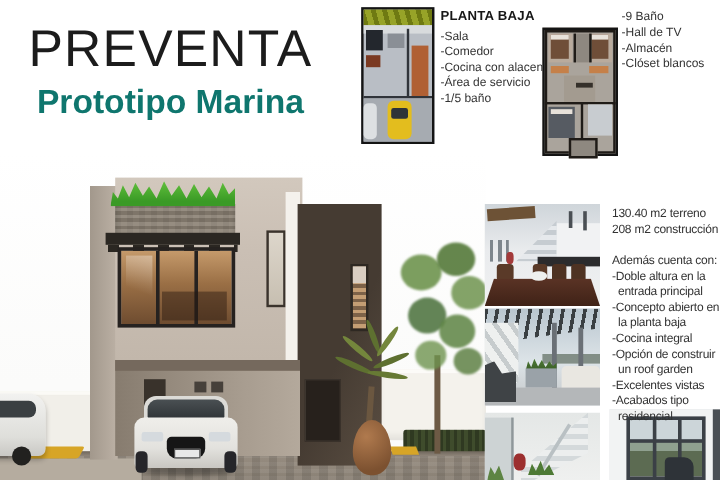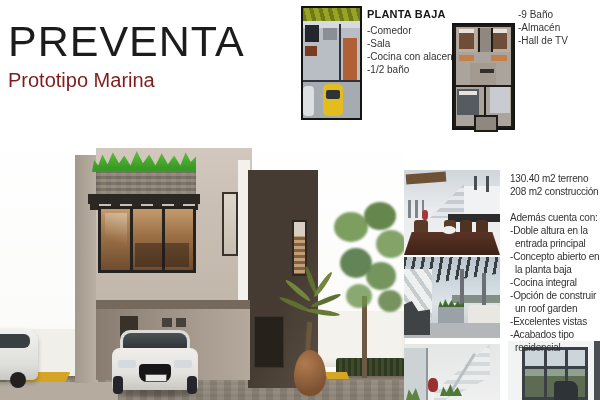--- a/index.html
+++ b/index.html
@@ -1,37 +1,37 @@
 <!DOCTYPE html>
 <html><head>
 <meta charset="utf-8">
 <style>
   html,body{margin:0;padding:0;background:#888;}
   #canvas{position:relative;width:600px;height:400px;background:#ffffff;overflow:hidden;
           font-family:"Liberation Sans",sans-serif;color:#2f2f2f;margin:0 auto;}
   .abs{position:absolute;}
   
   .main-title{font-size:43px;letter-spacing:1px;color:#1c1c1c;font-weight:400;line-height:1;}
-  .sub-title{font-size:20px;color:#7f1d1d;font-weight:400;line-height:1.05;margin-top:7px;}
+  .sub-title{font-size:28px;color:#0f766e;font-weight:700;line-height:1.05;margin-top:7px;}
   
   .sec-title{font-size:11px;font-weight:bold;color:#171717;margin-bottom:4px;letter-spacing:.2px;}
   .li{font-size:10px;line-height:13px;color:#333;padding-left:5px;text-indent:-5px;}
   .det{font-size:10px;line-height:13px;color:#333;letter-spacing:-.2px;}
   .det-li{font-size:10px;line-height:13px;color:#333;padding-left:5px;text-indent:-5px;letter-spacing:-.2px;}
   
   .planframe{border:2px solid #141414;background:#b9bec5;}
   
   .photo{overflow:hidden;background:#dfe3e6;}
 </style>
 </head>
 <body>
 
 <div id="canvas">
 
-  <div class="abs" style="left:8px;top:20px;width:268px;">
+  <div class="abs" style="left:8px;top:20px;width:268px;text-align:center;">
     <div class="main-title">PREVENTA</div>
     <div class="sub-title">Prototipo Marina</div>
   </div>
 
   <div class="abs planframe" style="left:301px;top:6px;width:57px;height:110px;">
     <div class="abs" style="left:0;top:0;width:57px;height:13px;background:repeating-linear-gradient(75deg,#6f7a12 0 4px,#97a328 4px 9px);"></div>
     <div class="abs" style="left:0;top:13px;width:57px;height:7px;background:#d8dbdd;"></div>
     <div class="abs" style="left:2px;top:17px;width:14px;height:17px;background:#23272d;"></div>
     <div class="abs" style="left:20px;top:20px;width:14px;height:12px;background:#8a8f96;"></div>
     <div class="abs" style="left:2px;top:38px;width:12px;height:10px;background:#7b3a22;"></div>
@@ -40,24 +40,25 @@
     <div class="abs" style="left:0;top:72px;width:57px;height:2px;background:#30343a;"></div>
     <div class="abs" style="left:0;top:74px;width:57px;height:36px;background:#a6abb1;"></div>
     <div class="abs" style="left:20px;top:76px;width:20px;height:32px;background:#e3bd1e;border-radius:5px;"></div>
     <div class="abs" style="left:23px;top:82px;width:14px;height:9px;background:#2e3338;border-radius:2px;"></div>
     <div class="abs" style="left:0;top:78px;width:11px;height:30px;background:#dde0e2;border-radius:4px;"></div>
   </div>
 
   <div class="abs" style="left:367px;top:8px;width:92px;">
     <div class="sec-title">PLANTA BAJA</div>
     <div>
+        <div class="li">-Sala</div>
         <div class="li">-Comedor</div>
-        <div class="li">-Sala</div>
         <div class="li">-Cocina con alacena</div>
-        <div class="li">-1/2 baño</div>
+        <div class="li">-Área de servicio</div>
+        <div class="li">-1/5 baño</div>
       </div>
   </div>
 
   <div class="abs planframe" style="left:452px;top:23px;width:59px;height:103px;background:#aaa49c;box-shadow:inset 0 0 0 2px #1f1b17;">
     <div class="abs" style="left:3px;top:3px;width:20px;height:24px;background:#b9ab9d;"></div>
     <div class="abs" style="left:5px;top:4px;width:15px;height:20px;background:#6f4e38;"></div>
     <div class="abs" style="left:5px;top:4px;width:15px;height:4px;background:#e8e2da;"></div>
     <div class="abs" style="left:36px;top:3px;width:20px;height:24px;background:#b9ab9d;"></div>
     <div class="abs" style="left:38px;top:4px;width:15px;height:20px;background:#6f4e38;"></div>
     <div class="abs" style="left:38px;top:4px;width:15px;height:4px;background:#e8e2da;"></div>
@@ -70,22 +71,23 @@
     <div class="abs" style="left:3px;top:64px;width:22px;height:26px;background:#565b62;"></div>
     <div class="abs" style="left:5px;top:66px;width:18px;height:4px;background:#e8e2da;"></div>
     <div class="abs" style="left:36px;top:62px;width:20px;height:26px;background:#c8ccd0;"></div>
     <div class="abs" style="left:30px;top:60px;width:2px;height:32px;background:#1f1b17;"></div>
     <div class="abs" style="left:20px;top:90px;width:20px;height:13px;background:#8e8880;border:2px solid #1f1b17;"></div>
   </div>
 
   <div class="abs" style="left:518px;top:8px;width:82px;">
     <div>
         <div class="li">-9 Baño</div>
+        <div class="li">-Hall de TV</div>
         <div class="li">-Almacén</div>
-        <div class="li">-Hall de TV</div>
+        <div class="li">-Clóset blancos</div>
       </div>
   </div>
 
   <div class="abs" style="left:0;top:128px;width:405px;height:272px;background:linear-gradient(180deg,#ffffff 0%,#fbfbfa 70%);">
 
     <div class="abs" style="left:0;top:198px;width:80px;height:54px;background:#f1efe9;border-top:3px solid #fbfaf6;box-shadow:inset 0 -4px 6px rgba(0,0,0,.08);"></div>
     <div class="abs" style="left:316px;top:180px;width:89px;height:56px;background:#f4f2ec;border-top:3px solid #fcfbf8;box-shadow:inset 0 -4px 6px rgba(0,0,0,.07);"></div>
     <div class="abs" style="left:336px;top:230px;width:69px;height:28px;background:#3f4c2c;border-radius:3px;background-image:repeating-linear-gradient(90deg,rgba(0,0,0,.25) 0 3px,transparent 3px 6px);"></div>
 
     <div class="abs" style="left:0;top:248px;width:405px;height:24px;background:linear-gradient(180deg,#6f665c 0,#958b7f 20%,#8a8175 100%);background-blend-mode:multiply;"></div>

